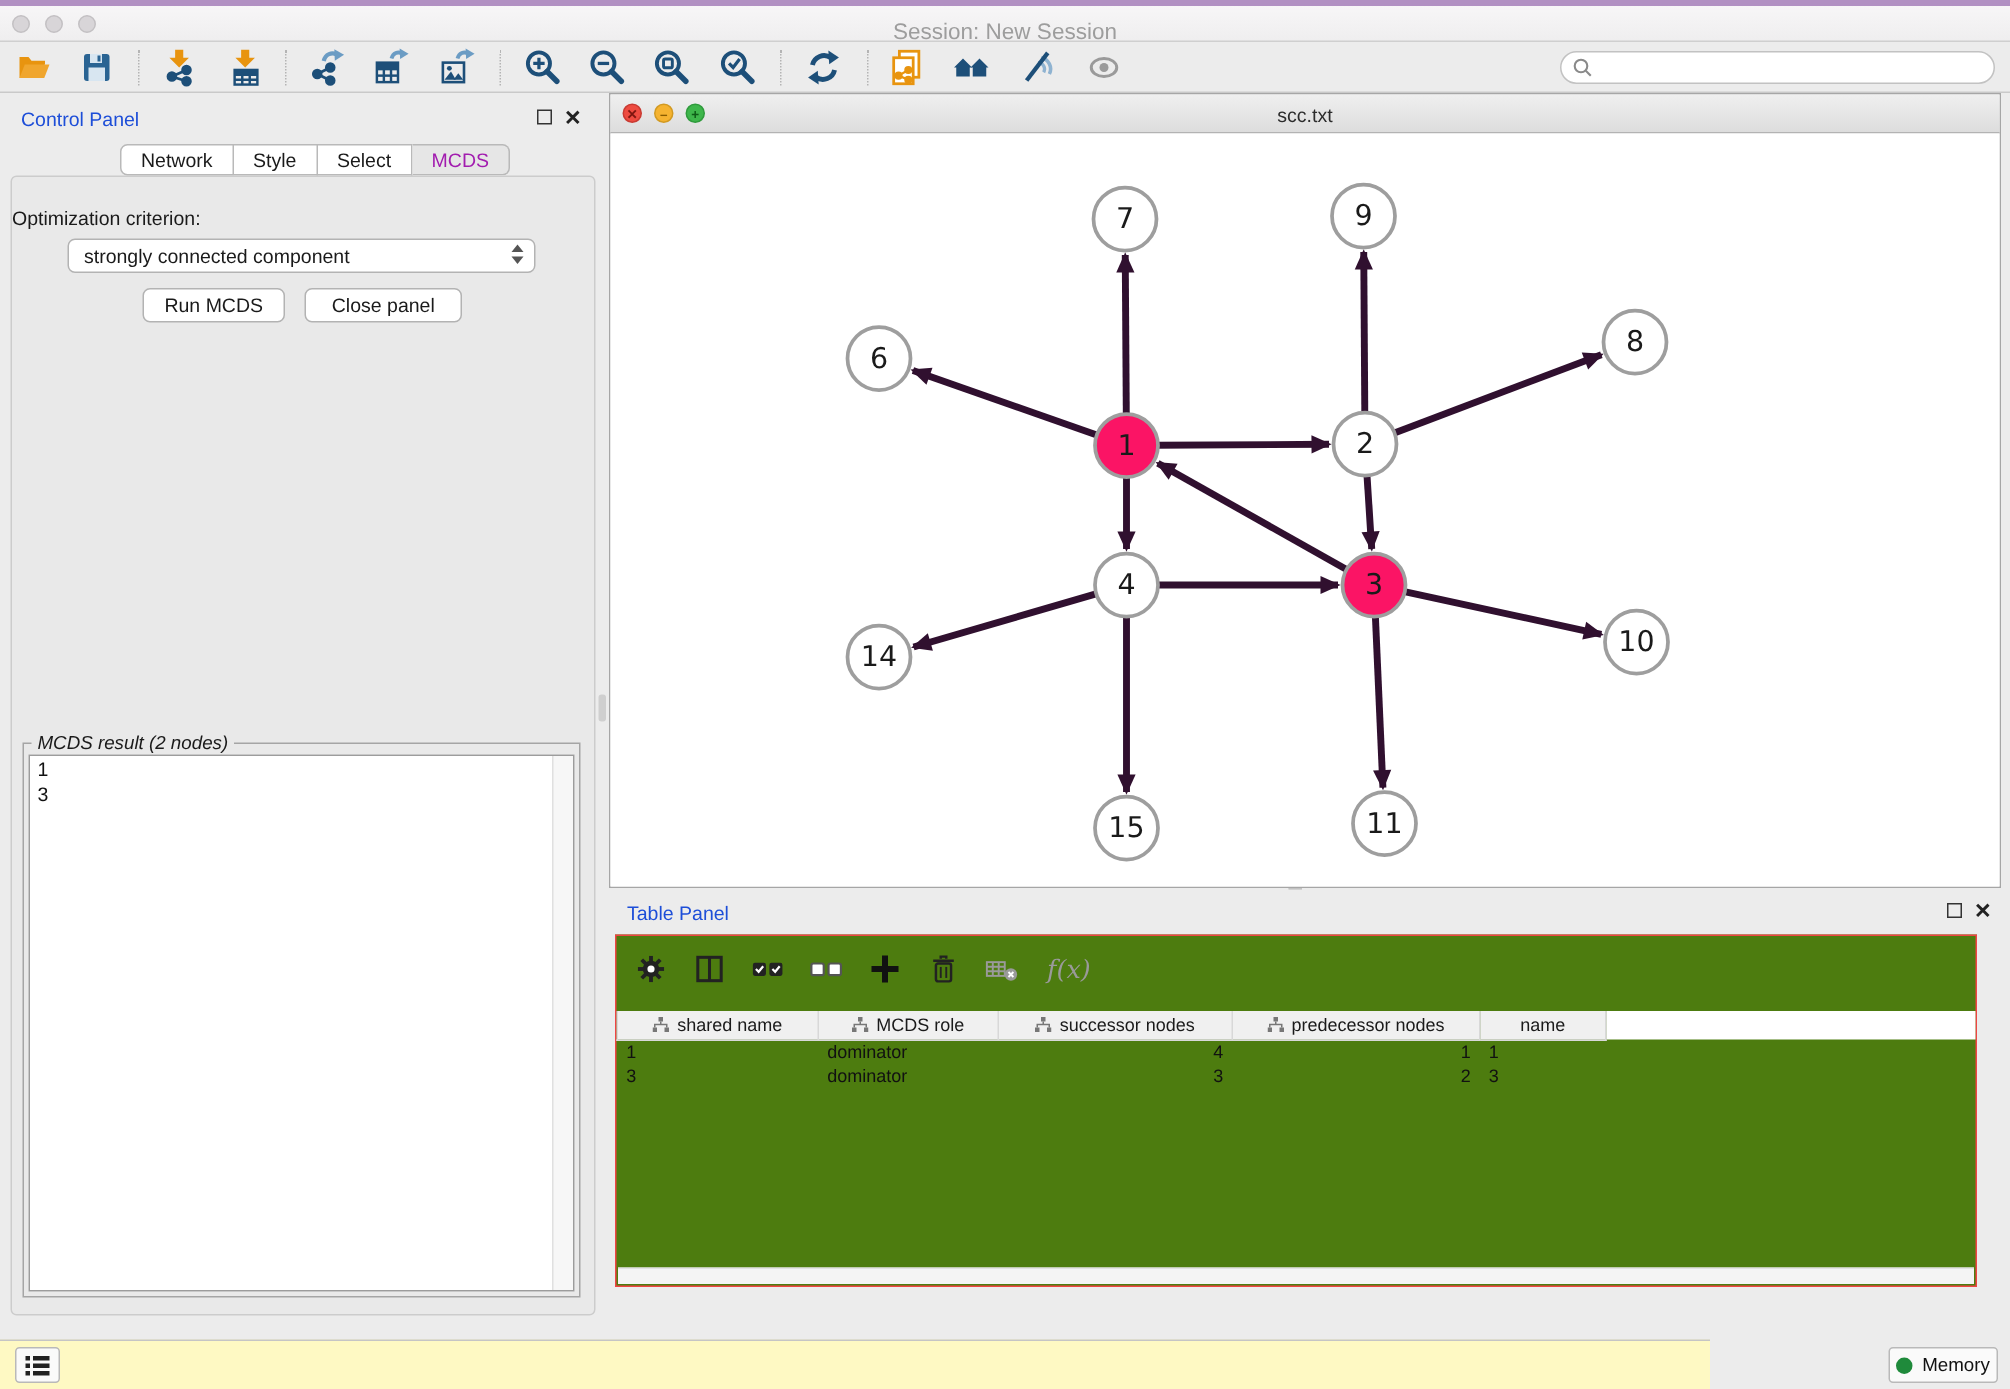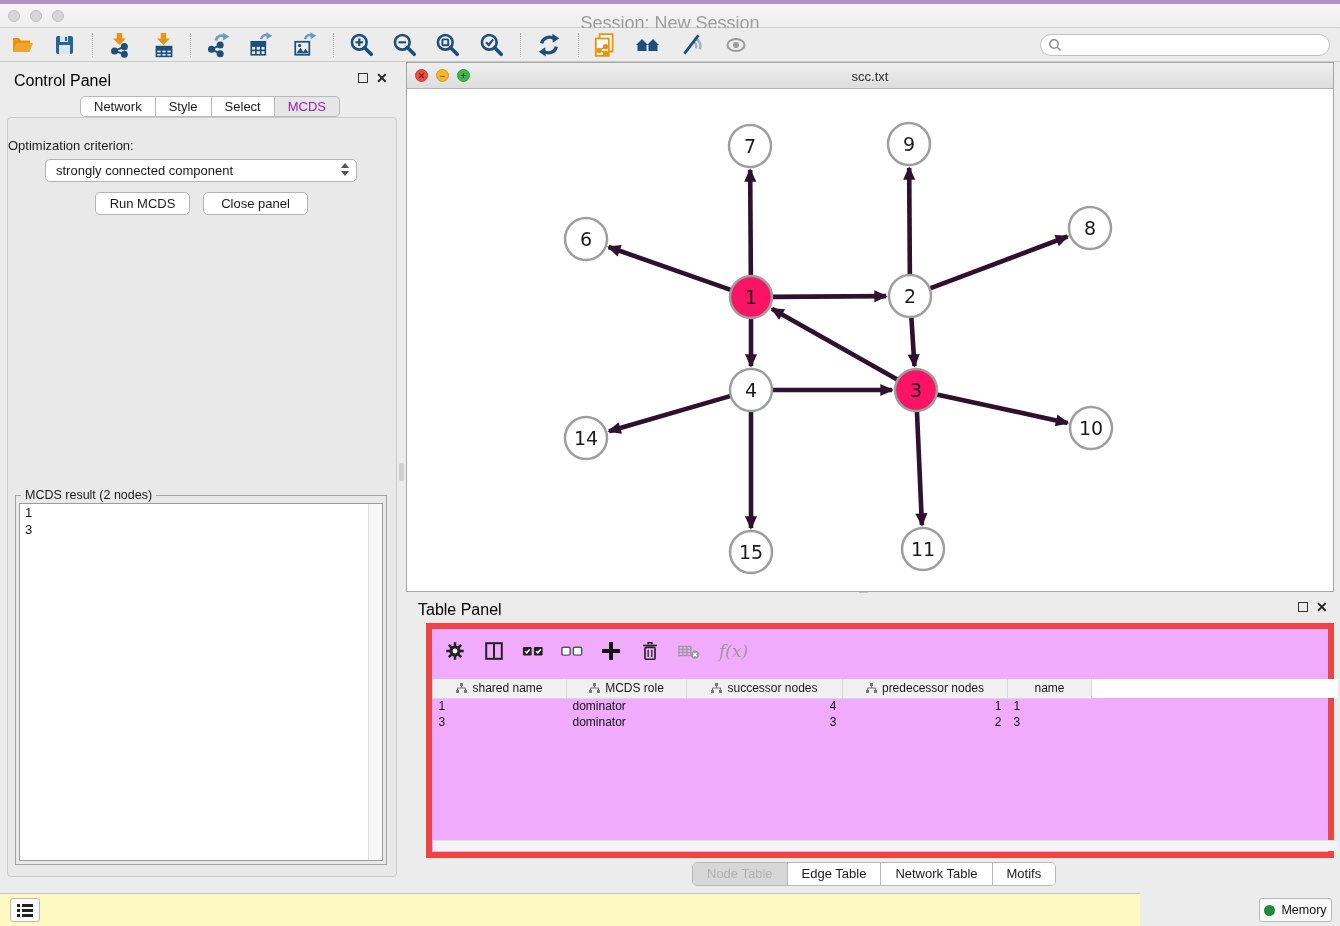--- a/index.html
+++ b/index.html
@@ -5,54 +5,54 @@
   * { margin:0; padding:0; box-sizing:border-box; }
   html,body { width:1340px; height:926px; overflow:hidden; }
   body { font-family:"Liberation Sans", sans-serif; background:#ececec; position:relative; }
   .abs { position:absolute; }
 
   
   .desktop-strip { left:0; top:0; width:1340px; height:4px; background:#b190c2; }
   .titlebar { left:0; top:4px; width:1340px; height:24px;
     background:linear-gradient(#f7f6f7,#efeeef); border-bottom:1px solid #cfcfcf; }
   .tl-circle { width:12px; height:12px; border-radius:50%; background:#d8d5d8; border:1px solid #c3c0c3; top:6px; }
-  .win-title { left:0; top:9px; width:1340px; text-align:center; font-size:18px; color:#9d9d9d; }
+  .win-title { left:0; top:9px; width:1340px; text-align:center; font-size:15px; color:#9d9d9d; }
 
   
   .toolbar { left:0; top:28px; width:1340px; height:34px; background:#ececec; border-bottom:1px solid #c9c9c9; }
   .tb-icon { top:4px; width:28px; height:26px; display:flex; align-items:center; justify-content:center; cursor:default; }
   .tb-sep { top:5px; width:1px; height:24px; border-left:1px dotted #b4b4b4; }
   .searchbox { left:1040px; top:6px; width:290px; height:22px; background:#fff; border:1px solid #c2c2c2;
     border-radius:12px; display:flex; align-items:center; padding-left:6px; }
   .searchbox input { border:none; outline:none; flex:1; height:16px; font-size:12px; background:transparent; }
 
   
   .ctrl-panel { left:0; top:62px; width:406px; height:831px; background:#ececec; }
-  .panel-title { font-size:16px; color:#000000; }
+  .panel-title { font-size:13px; color:#1d4ed8; }
   .panel-btns { display:flex; gap:8px; align-items:center; }
   .sq-btn { width:10px; height:10px; border:1.5px solid #333; display:inline-block; }
   .x-btn { font-size:14px; font-weight:bold; color:#222; line-height:10px; }
   .tabstrip { display:flex; }
   .tab { height:21px; line-height:20px; padding:0 13px; font-size:13px; background:#fff;
     border:1px solid #b9b9b9; border-left:none; color:#1a1a1a; white-space:nowrap; }
   .tab:first-child { border-left:1px solid #b9b9b9; border-radius:5px 0 0 5px; }
   .tab:last-child { border-radius:0 5px 5px 0; }
   .tab.active { background:#e6e6e6; color:#a21caf; }
   .ctrl-body { left:7px; top:55px; width:390px; height:760px; background:#e9e9e9;
     border:1px solid #cccccc; border-radius:4px; }
   .opt-label { left:0; top:20px; width:390px; text-align:left; font-size:13px; color:#1a1a1a; }
   .mac-select { left:37px; top:41px; width:312px; height:23px; background:#fff; border:1px solid #b3b3b3;
     border-radius:5px; font-size:13px; color:#1a1a1a; display:flex; align-items:center; padding:0 24px 0 10px;text-align:center; }
   .sel-stepper { position:absolute; right:7px; top:3px; display:flex; flex-direction:column; gap:3px; }
   .tri-up { width:0; height:0; border-left:4px solid transparent; border-right:4px solid transparent; border-bottom:5px solid #555; }
   .tri-down { width:0; height:0; border-left:4px solid transparent; border-right:4px solid transparent; border-top:5px solid #555; }
   .mac-btn { height:23px; background:#fff; border:1px solid #b3b3b3; border-radius:5px;
     font-size:13px; color:#1a1a1a; display:flex; align-items:center; justify-content:center; }
   .result-group { left:7px; top:377px; width:372px; height:370px; border:1px solid #a5a5a5; }
-  .result-legend { position:absolute; left:5px; top:-8px; background:#e9e9e9; padding:0 4px; font-size:12.5px; color:#1a1a1a; }
+  .result-legend { position:absolute; left:5px; top:-8px; background:#e9e9e9; padding:0 4px; font-size:12.5px; color:#1a1a1a;font-style:italic; }
   .result-area { position:absolute; left:3px; top:7px; width:364px; height:358px; background:#fff; border:1px solid #9c9c9c; }
   .result-line { font-size:13px; color:#111; padding-left:5px; line-height:17px; }
   .vscroll { position:absolute; right:0; top:0; width:14px; height:100%; background:#f7f7f7; border-left:1px solid #e0e0e0; }
 
   
   .vsplit-handle { left:399px; top:463px; width:5px; height:18px; background:#cfcfcf; border-radius:2px; }
   .hsplit-handle { left:859px; top:586px; width:9px; height:7px; background:#d9d9d9; border:1px solid #c2c2c2; }
 
   
   .net-win { left:406px; top:62px; width:928px; height:530px; border:1px solid #a6a6a6; background:#fff; }
@@ -61,21 +61,21 @@
   .net-title { left:0; top:6px; width:926px; text-align:center; font-size:13px; color:#2c2c2c; }
   .tl2 { width:13px; height:13px; border-radius:50%; top:6px; font-size:9px; font-weight:bold;
     display:flex; align-items:center; justify-content:center; }
   .tl2.red { background:#ee4b40; border:1px solid #c93a32; color:#7e150f; }
   .tl2.yellow { background:#f5b330; border:1px solid #d29a22; color:#8a5d00; }
   .tl2.green { background:#3eb64b; border:1px solid #2f9b3c; color:#0f5c18; }
   .canvas { left:0; top:26px; width:926px; height:502px; background:#fff; }
 
   
   .table-panel { left:406px; top:595px; width:934px; height:298px; background:#ececec; }
-  .tp-box { left:20px; top:28px; width:908px; height:235px; background:#f0abfc; border:6px solid #ef4444; }
+  .tp-box { left:4px; top:28px; width:908px; height:235px; background:#4d7c0f; border:1px solid #ef4444; }
   .tp-toolbar { left:10px; top:8px; height:28px; display:flex; align-items:center; gap:13px; }
   .tp-tool { width:26px; height:26px; display:flex; align-items:center; justify-content:center; }
   .tbl { left:0; top:50px; width:906px; border-collapse:collapse; table-layout:fixed; }
   .tbl th { background:#f0f0f0; border:1px solid #d8d8d8; border-top:none; height:19px;
     font-size:12px; font-weight:normal; color:#1a1a1a; text-align:center; }
   .tbl th .hdr-inner { display:flex; align-items:center; justify-content:center; gap:5px; }
   .tbl td { height:16px; font-size:12px; color:#111; padding:0 6px; border:none; }
   .td-r { text-align:right; padding-right:12px; }
   .table-hscroll { left:1px; bottom:1px; width:904px; height:11px; background:#f4f4f4; border-top:1px solid #e2e2e2; }
   .bottom-tabs { left:286px; top:267px; display:flex; border:1px solid #b9b9b9; border-radius:5px; overflow:hidden; background:#fff; }
@@ -524,26 +524,20 @@
           <td class="td-r">3</td>
           <td class="td-r">2</td>
           <td>3</td>
             <td></td>
         </tr>
       </tbody>
     </table>
     <div class="abs table-hscroll"></div>
   </div>
 
-  <div class="abs bottom-tabs">
-    <span class="btab active">Node Table</span>
-    <span class="btab">Edge Table</span>
-    <span class="btab">Network Table</span>
-    <span class="btab">Motifs</span>
-  </div>
 </div>
 
 <div class="abs statusbar">
   <div class="abs status-btn" style="left:10px; width:30px">
     <svg width="18" height="16" viewBox="0 0 18 16">
         <g fill="#222">
           <rect x="1" y="2" width="3" height="3"></rect>
           <rect x="6" y="2" width="11" height="3"></rect>
           <rect x="1" y="7" width="3" height="3"></rect>
           <rect x="6" y="7" width="11" height="3"></rect>

